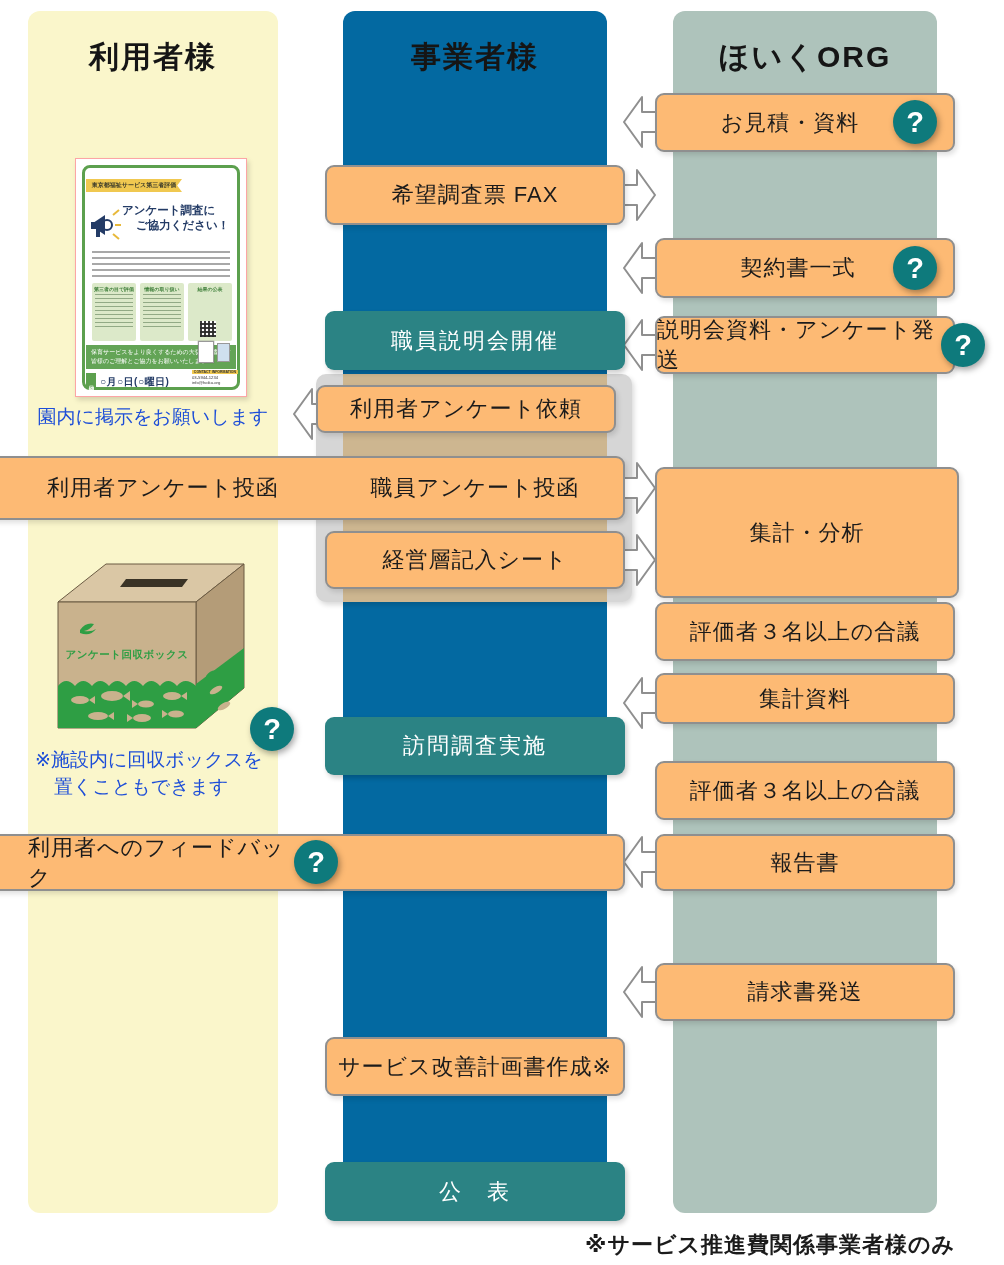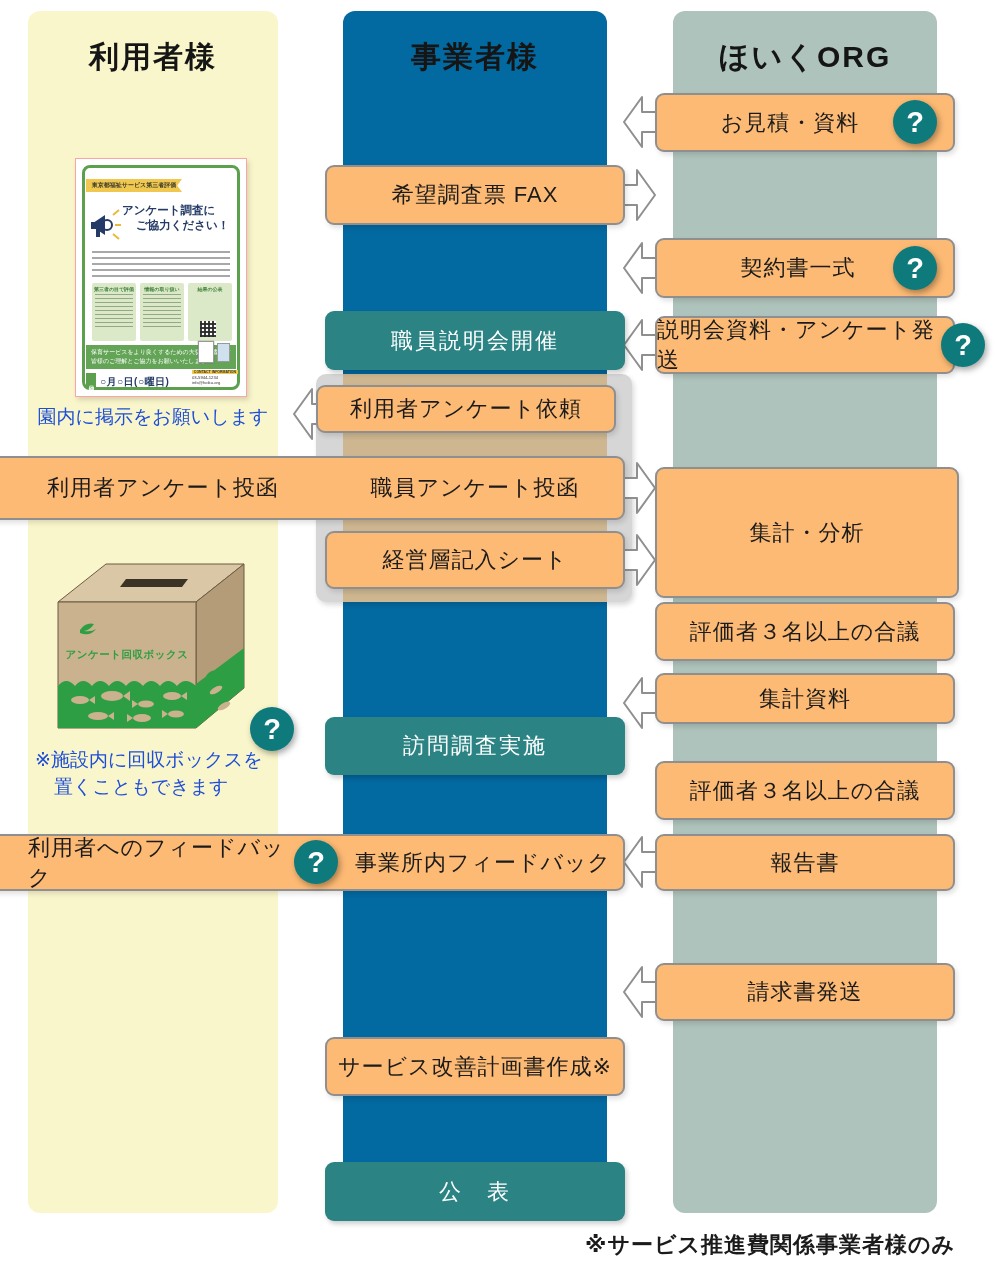--- a/index.html
+++ b/index.html
@@ -112,21 +112,20 @@
 
   <div class="wbox" style="left:325px;top:531px;width:300px;height:58px">
       <span>経営層記入シート</span>
     </div>
   <div class="tbox" style="left:325px;top:717px;width:300px;height:58px">
       <span>訪問調査実施</span>
     </div>
 
   <div class="wbox" style="left:-14px;top:834px;width:639px;height:57px">
     <span class="inlabel" style="left:40px;width:260px">利用者へのフィードバック</span>
-    <span class="inlabel" style="left:360px;width:270px">事業所内フィードバック</span>
   </div>
 
   <div class="wbox" style="left:325px;top:1037px;width:300px;height:59px">
       <span>サービス改善計画書作成※</span>
     </div>
   <div class="tbox" style="left:325px;top:1162px;width:300px;height:59px">
       <span>公　表</span>
     </div>
 
   <div class="wbox" style="left:655px;top:93px;width:300px;height:59px">

